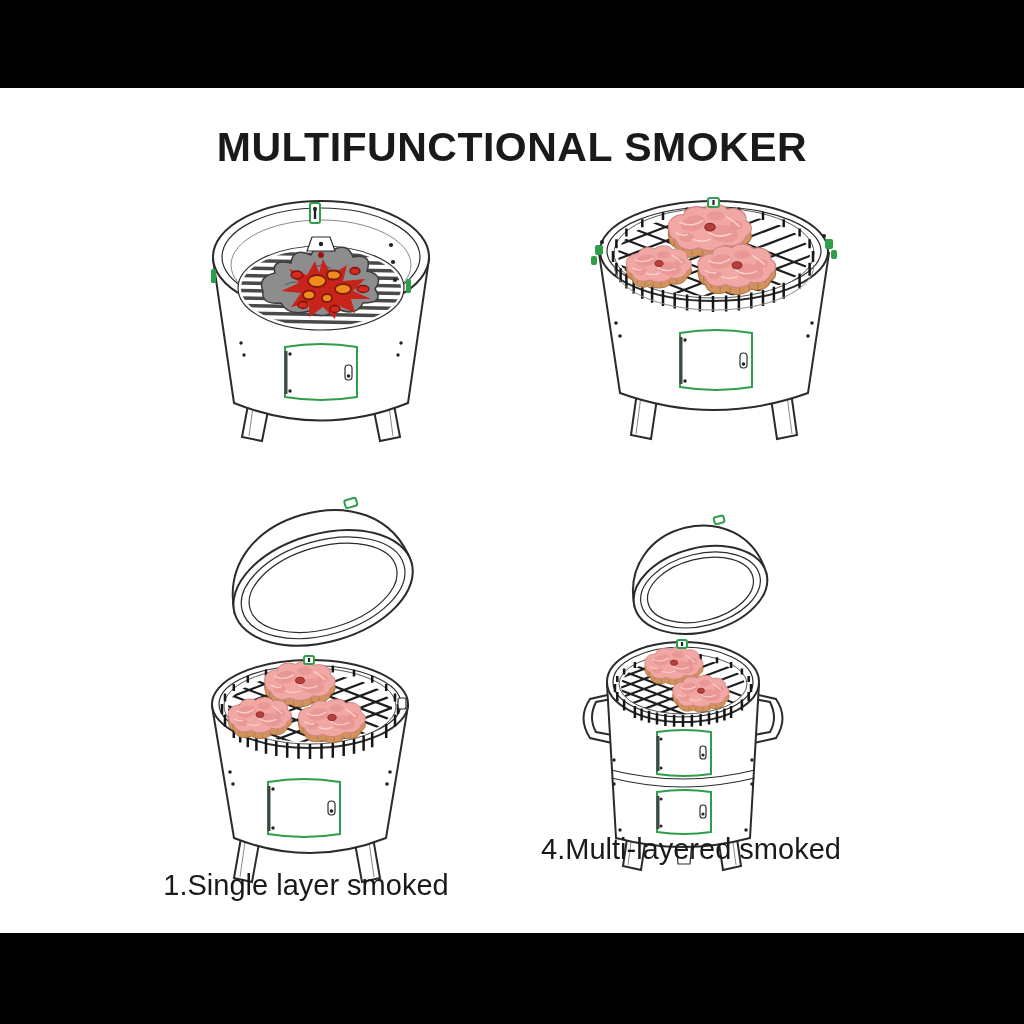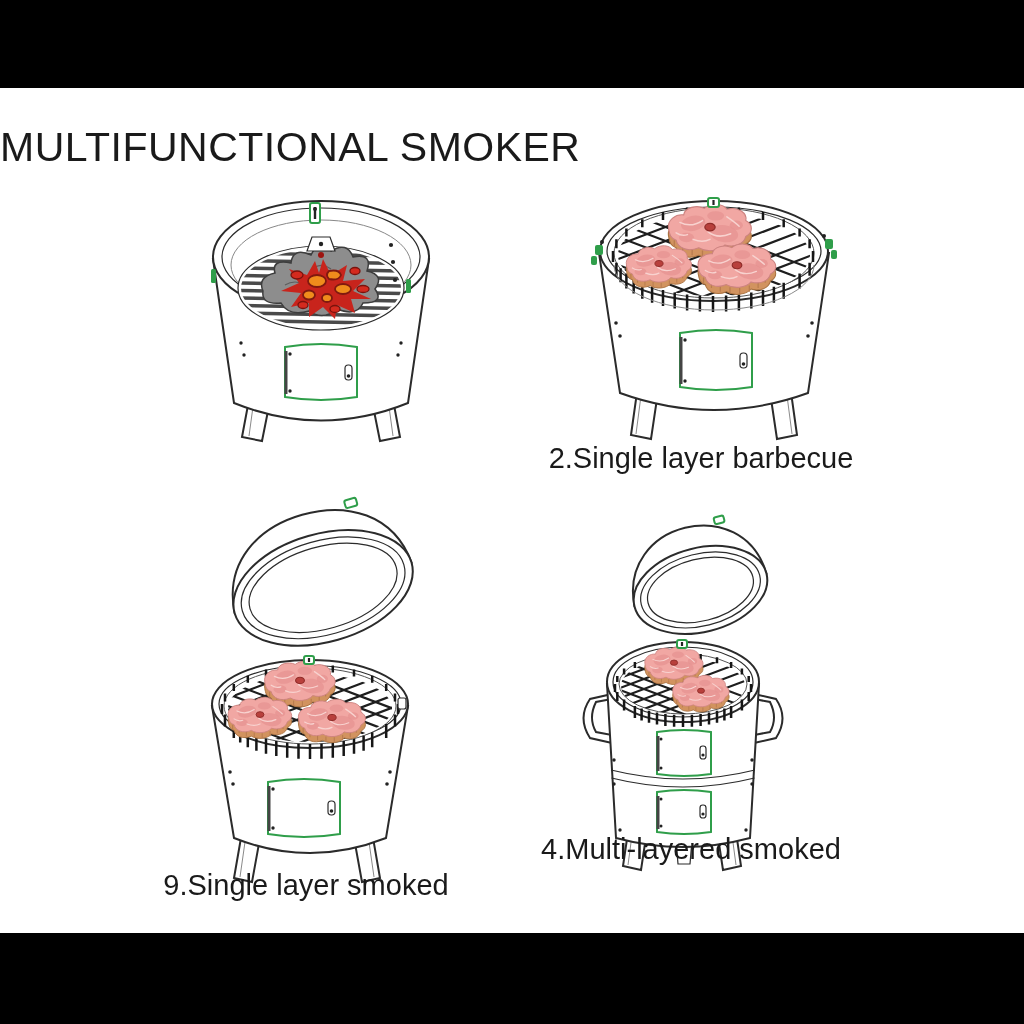--- a/index.html
+++ b/index.html
@@ -8,21 +8,21 @@
     background:var(--letterbox,#000);
     font-family:"Liberation Sans", sans-serif;
     position:relative;overflow:hidden;
   }
   .canvas{
     position:absolute;left:0;top:88px;width:1024px;height:845px;
     background:var(--canvas,#fff);
   }
   .title{
     position:absolute;left:0;top:36px;width:100%;
-    font-size:41px;font-weight:400;
+    text-align:center;font-size:41px;font-weight:700;
     letter-spacing:.5px;color:var(--text,#111);
   }
   .caption{
     position:absolute;transform:translateX(-50%);
     font-size:29px;color:var(--text,#1a1a1a);white-space:nowrap;
   }
   .panel-svg{position:absolute;overflow:visible;}
   
   .ln{fill:none;stroke:var(--line,#2b2b2b);stroke-width:1.2px;}
   .lnf{fill:#fff;stroke:var(--line,#2b2b2b);stroke-width:2px;}
@@ -311,17 +311,16 @@
         <use href="#steak" transform="translate(114,162) scale(0.66)"></use>
         <use href="#steak" transform="translate(141,190) scale(0.64)"></use>
         <g>
           <rect class="grn" x="117" y="138" width="10" height="8" rx="2"></rect>
           <path d="M122,140 L122,144" stroke="#222" stroke-width="2.2"></path>
         </g>
       </g>
     </g>
   </svg>
 
-  <div class="caption" style="left:701px;top:354px">2.Single layer barbecue</div>
-  <div class="caption" style="left:306px;top:781px">9.Single layer smoked</div>
+  <div class="caption" style="left:306px;top:781px">1.Single layer smoked</div>
   <div class="caption" style="left:691px;top:745px">4.Multi-layered smoked</div>
 
 </div>
 
 </body></html>

